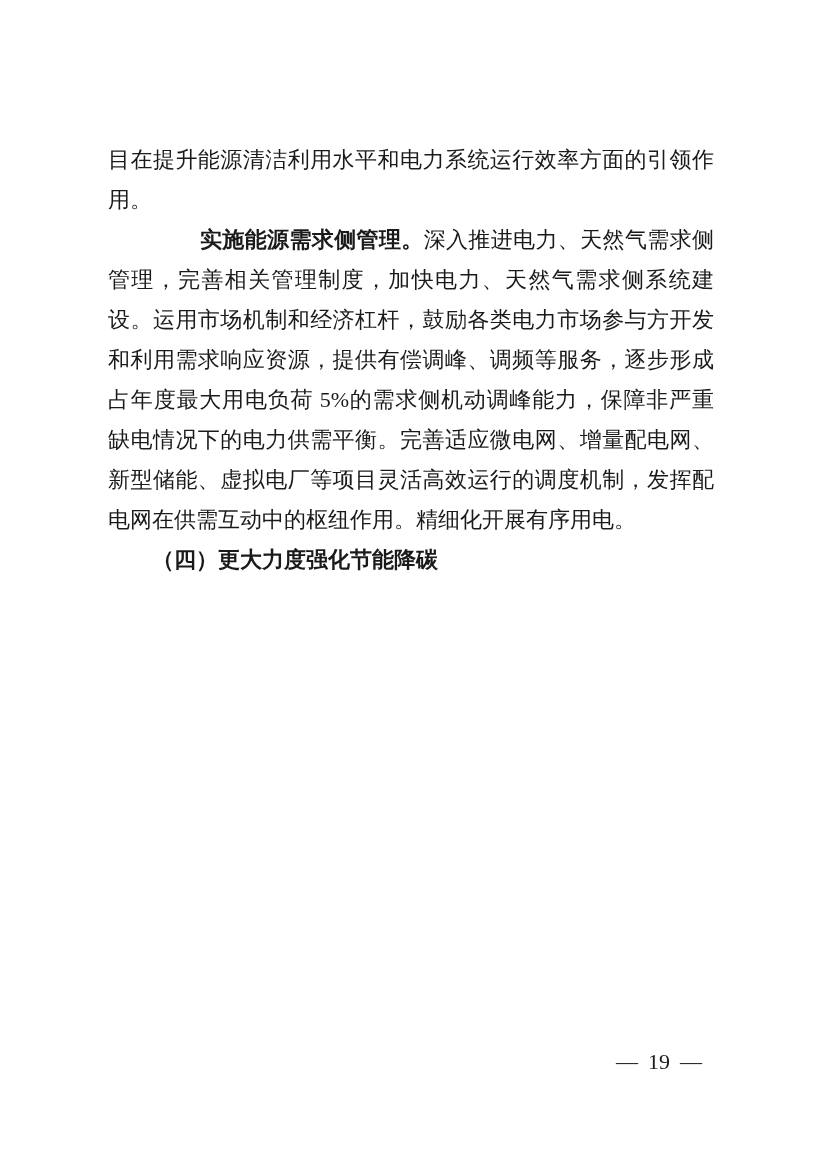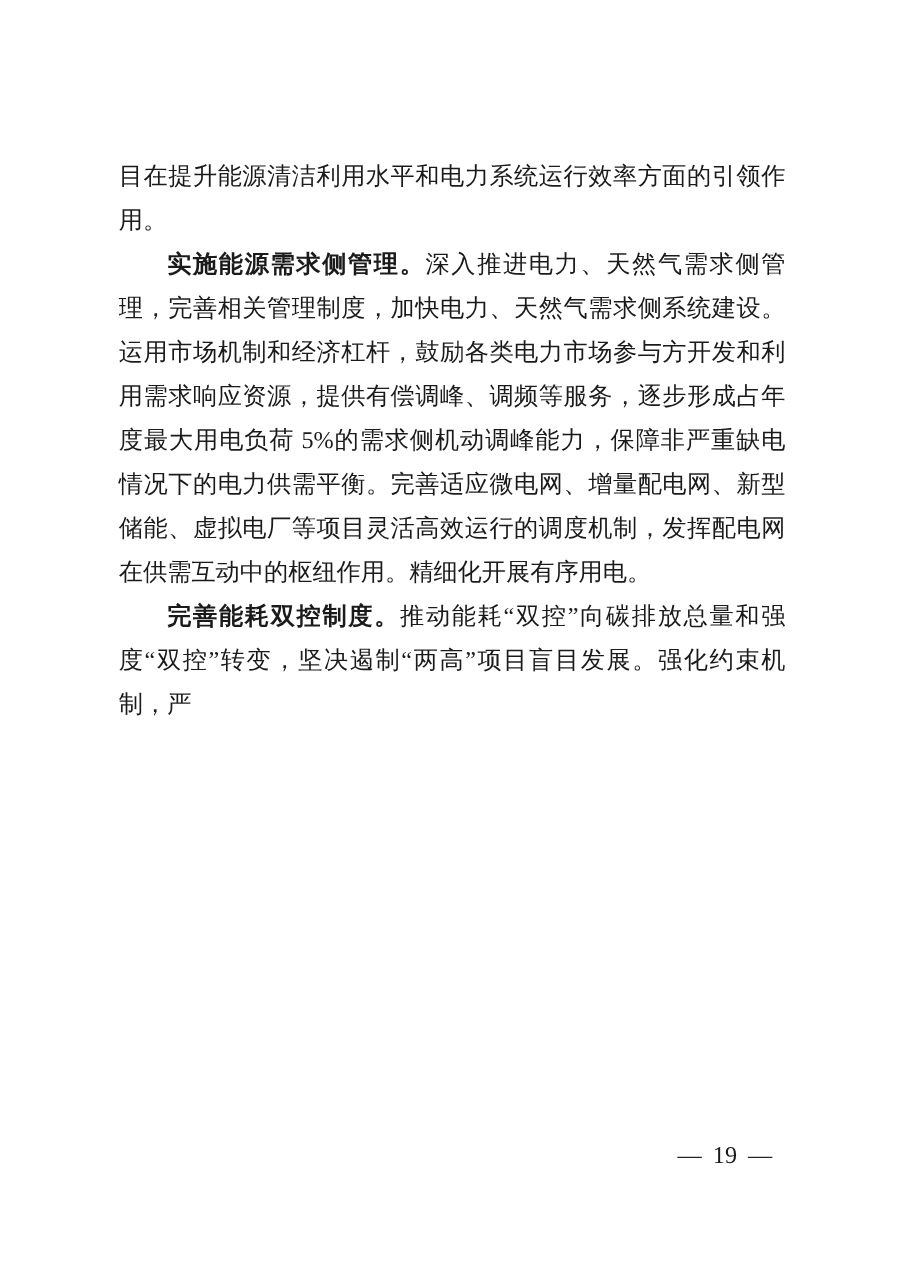--- a/index.html
+++ b/index.html
@@ -39,46 +39,47 @@
     text-indent: 2em;
   }
   .doc p.continuation {
     text-indent: 0;
   }
   .doc p.heading {
     font-weight: bold;
   }
   .doc b.lead {
     font-weight: bold;
+    margin-left: 48px;
   }
   .footer {
     position: absolute;
     top: 1035px;
     right: 124px;
     font-size: 22px;
     line-height: 30px;
     color: #1a1a1a;
     white-space: nowrap;
   }
   .footer .num {
     display: inline-block;
-    margin: 0 10px;
+    margin: 12px 10px;
   }
   .footer .dash {
     display: inline-block;
   }
 </style>
 </head>
 <body>
 
 <div class="sheet">
 
   <main class="doc">
       <p class="continuation">目在提升能源清洁利用水平和电力系统运行效率方面的引领作用。</p>
       <p class="paragraph"><b class="lead">实施能源需求侧管理。</b>深入推进电力、天然气需求侧管理，完善相关管理制度，加快电力、天然气需求侧系统建设。运用市场机制和经济杠杆，鼓励各类电力市场参与方开发和利用需求响应资源，提供有偿调峰、调频等服务，逐步形成占年度最大用电负荷 5%的需求侧机动调峰能力，保障非严重缺电情况下的电力供需平衡。完善适应微电网、增量配电网、新型储能、虚拟电厂等项目灵活高效运行的调度机制，发挥配电网在供需互动中的枢纽作用。精细化开展有序用电。</p>
-      <p class="paragraph"><b class="lead">完善能耗双控制度。</b>推动能耗“双控”向碳排放总量和强度“双控”转变，坚决遏制“两高”项目盲目发展。强化约束机制，严</p>
+      <p class="heading">（四）更大力度强化节能降碳</p>
     </main>
 
   <div class="footer">
     <span class="dash">—</span><span class="num">19</span><span class="dash">—</span>
   </div>
 
 </div>
 
 </body></html>

